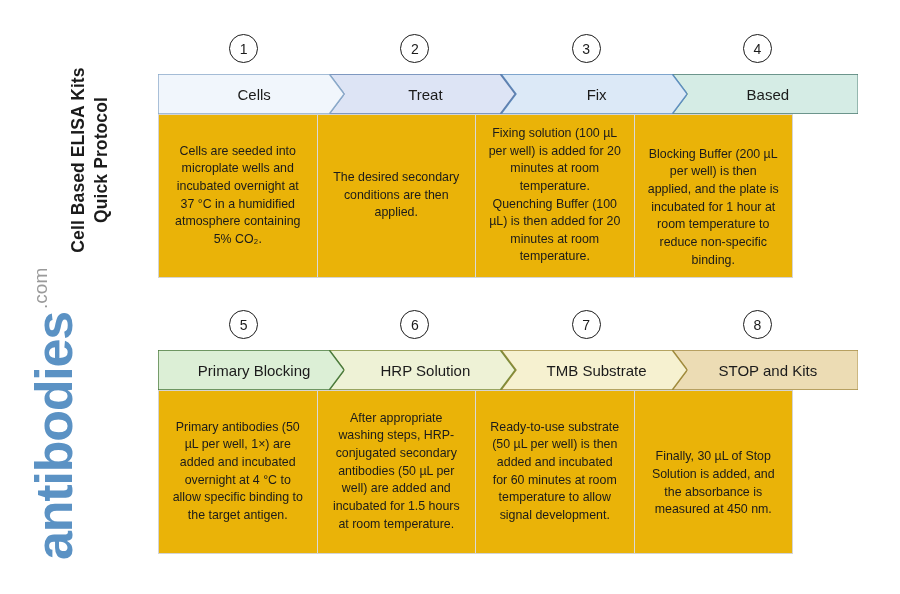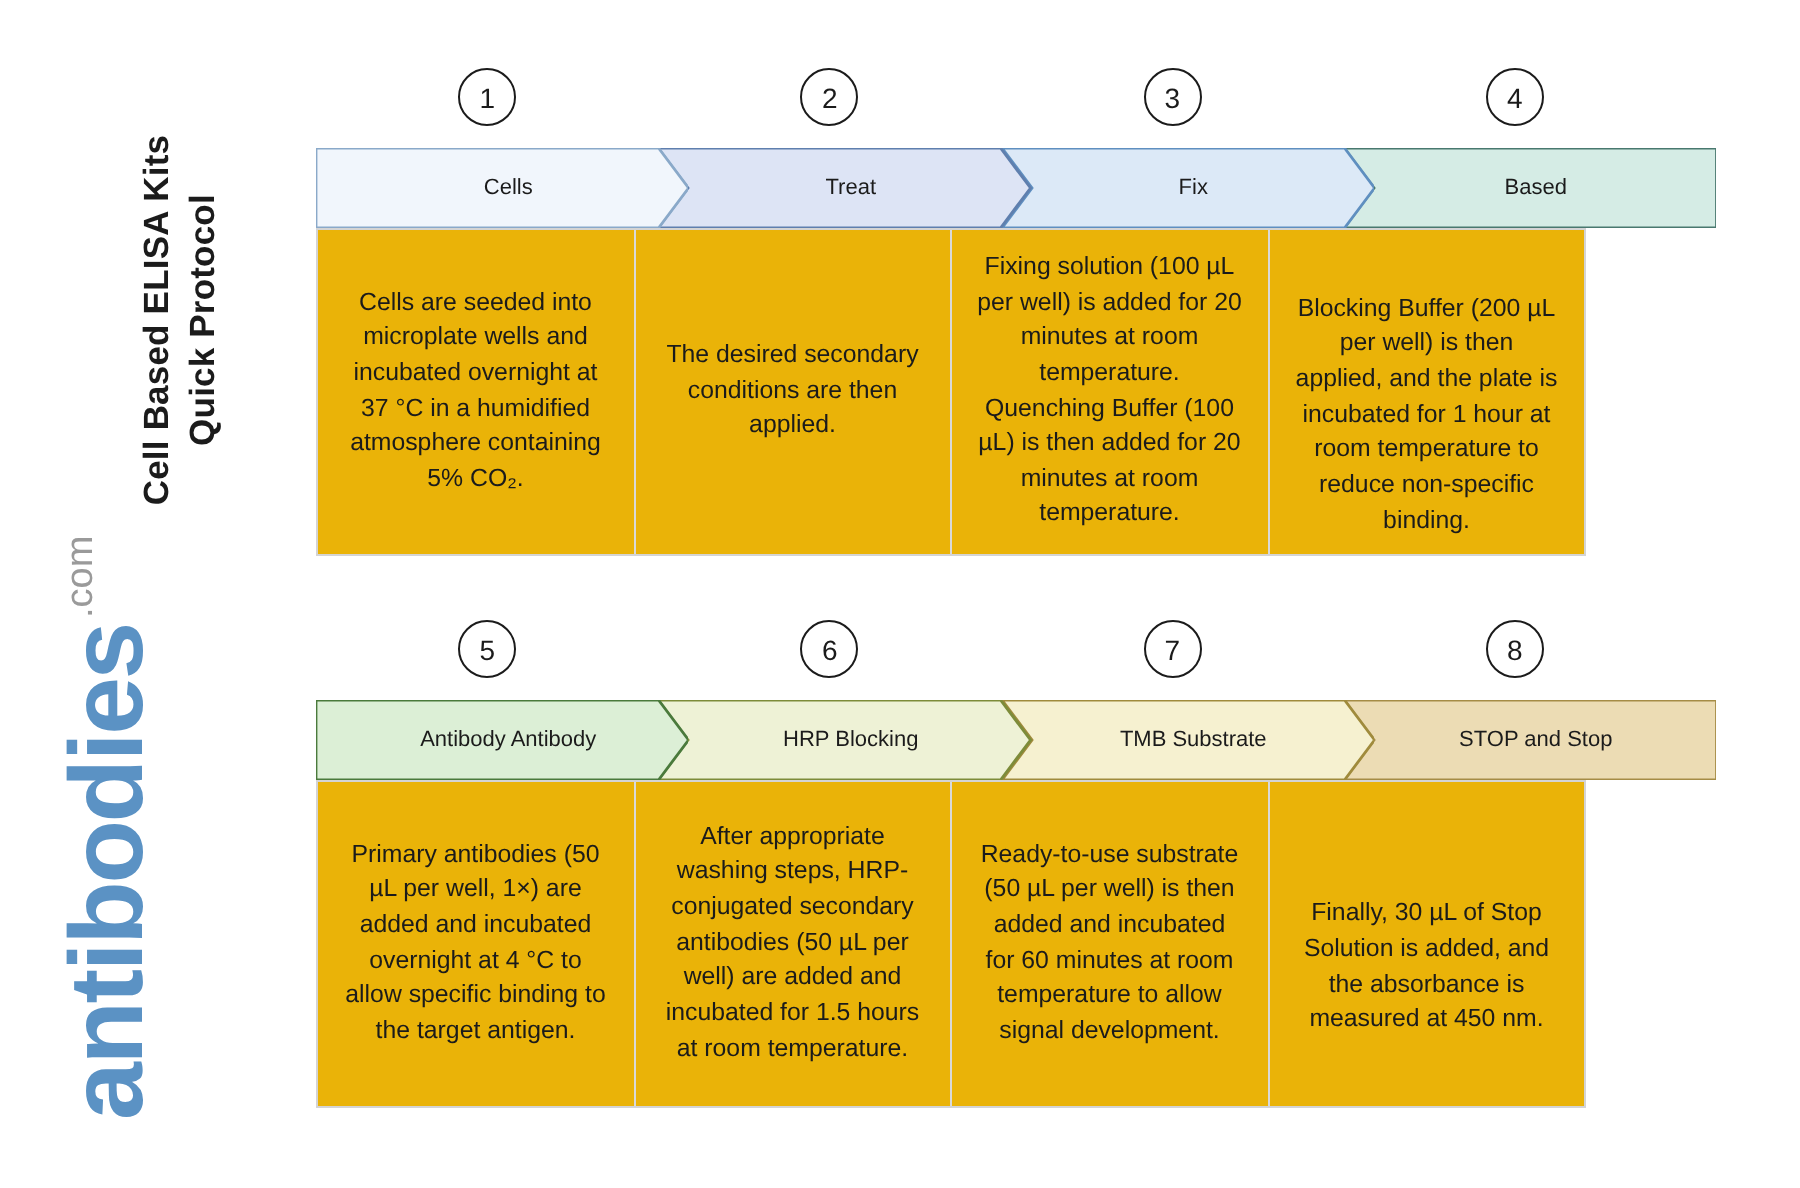--- a/index.html
+++ b/index.html
@@ -96,21 +96,21 @@
     top: 0;
     height: 40px;
     display: flex;
     align-items: center;
     justify-content: center;
   }
   .chev svg { position: absolute; inset: 0; width: 100%; height: 100%; }
   .chev-label {
     position: relative;
     z-index: 2;
-    font-size: 11px;
+    font-size: 15px;
     color: #1b1b1b;
     text-align: center;
     padding-left: 6px;
     white-space: nowrap;
   }
 
   
   .boxes {
     position: relative;
     width: 635px;
@@ -230,39 +230,39 @@
         </div>
         <div class="circle" style="left: 599.375px;">
           <span>8</span>
         </div>
       </div>
     <div class="band">
         <div class="chev" style="left: 0px; width: 186.25px; z-index: 10;">
           <svg viewBox="0 0 186.25 40" preserveAspectRatio="none">
             <path d="M 0 0 L 171.25 0 L 186.25 20 L 171.25 40 L 0 40 Z" fill="#dcefd6" stroke="#4a7a3c" stroke-width="1.4" stroke-linejoin="miter"></path>
           </svg>
-          <span class="chev-label">Antibody Antibody</span>
+          <span class="chev-label">Primary Blocking</span>
         </div>
         <div class="chev" style="left: 171.25px; width: 186.25px; z-index: 9;">
           <svg viewBox="0 0 186.25 40" preserveAspectRatio="none">
             <path d="M 0 0 L 171.25 0 L 186.25 20 L 171.25 40 L 0 40 L 15 20 Z" fill="#eef2d6" stroke="#7d8c3a" stroke-width="1.4" stroke-linejoin="miter"></path>
           </svg>
-          <span class="chev-label">HRP Blocking</span>
+          <span class="chev-label">HRP Solution</span>
         </div>
         <div class="chev" style="left: 342.5px; width: 186.25px; z-index: 8;">
           <svg viewBox="0 0 186.25 40" preserveAspectRatio="none">
             <path d="M 0 0 L 171.25 0 L 186.25 20 L 171.25 40 L 0 40 L 15 20 Z" fill="#f6f1d0" stroke="#a08b3c" stroke-width="1.4" stroke-linejoin="miter"></path>
           </svg>
           <span class="chev-label">TMB Substrate</span>
         </div>
         <div class="chev" style="left: 513.75px; width: 186.25px; z-index: 7;">
           <svg viewBox="0 0 186.25 40" preserveAspectRatio="none">
             <path d="M 0 0 L 186.25 0 L 186.25 20 L 186.25 40 L 0 40 L 15 20 Z" fill="#ecdcb4" stroke="#a58c46" stroke-width="1.4" stroke-linejoin="miter"></path>
           </svg>
-          <span class="chev-label">STOP and Stop</span>
+          <span class="chev-label">STOP and Kits</span>
         </div>
       </div>
     <div class="boxes">
       <div class="box-divider-top"></div>
     <div class="box">
           <div class="box-text">Primary antibodies (50 µL per well, 1×) are added and incubated overnight at 4 °C to allow specific binding to the target antigen.</div>
         </div>
         <div class="box">
           <div class="box-text">After appropriate washing steps, HRP-conjugated secondary antibodies (50 µL per well) are added and incubated for 1.5 hours at room temperature.</div>
         </div>

